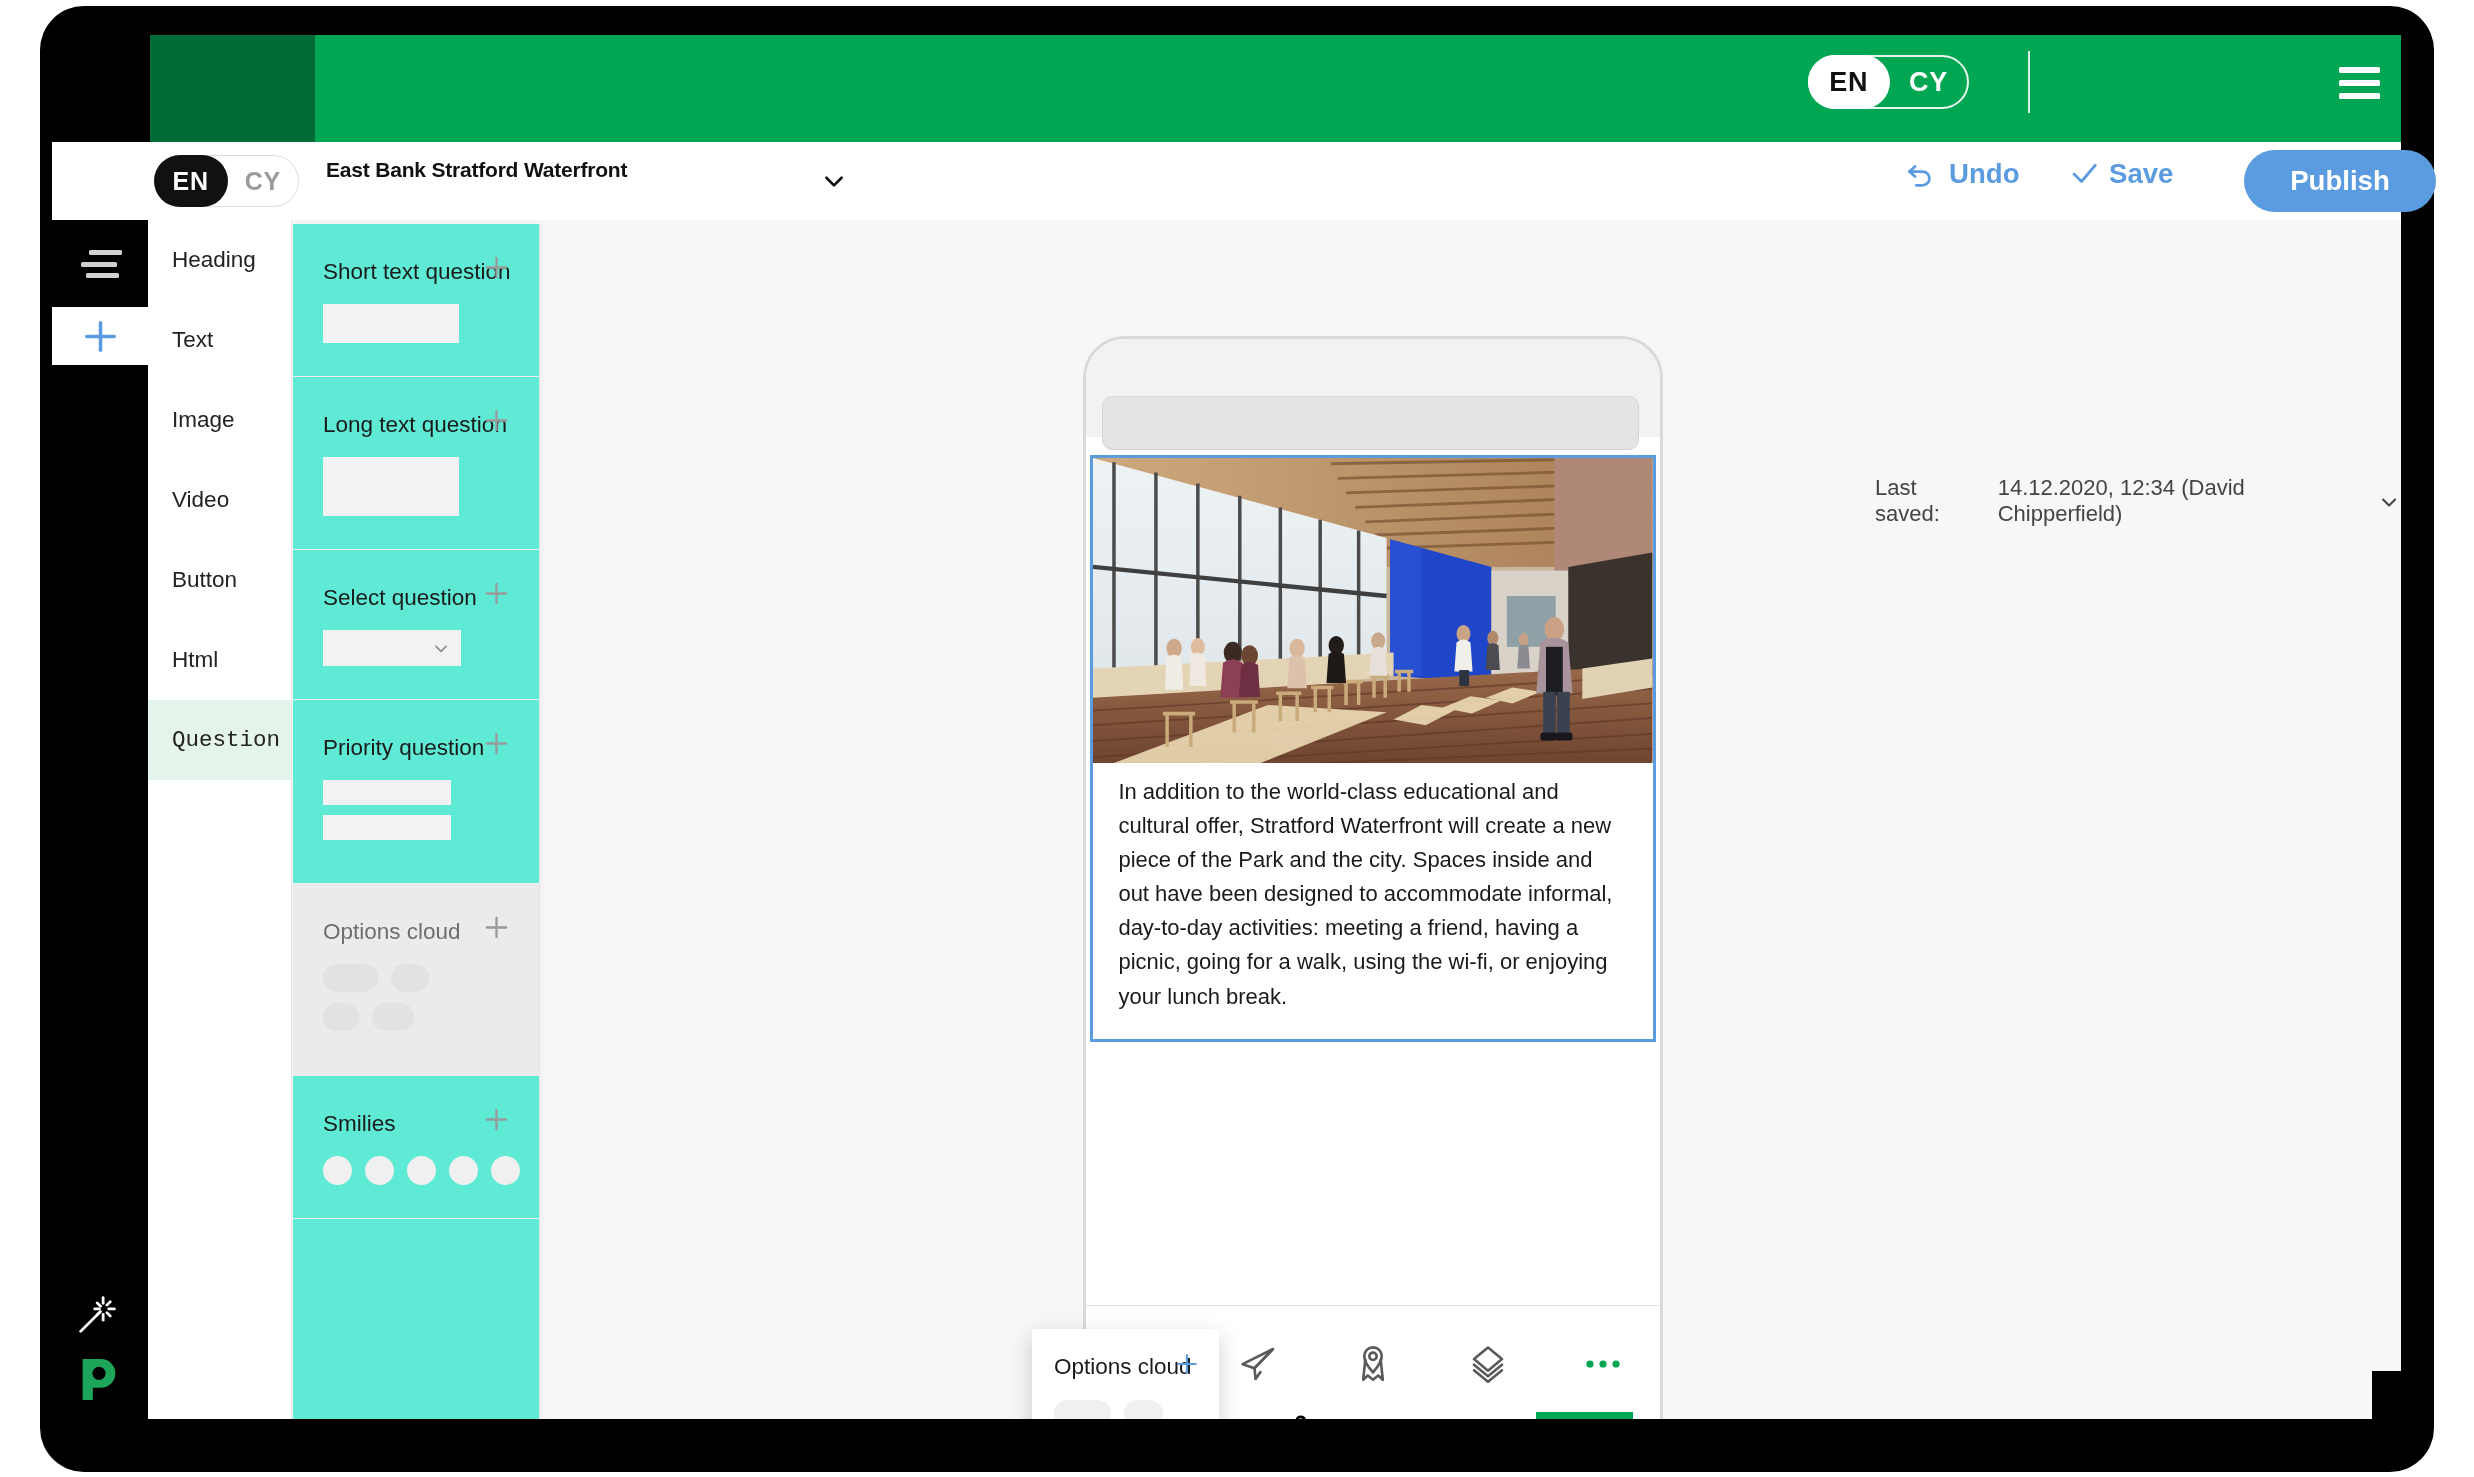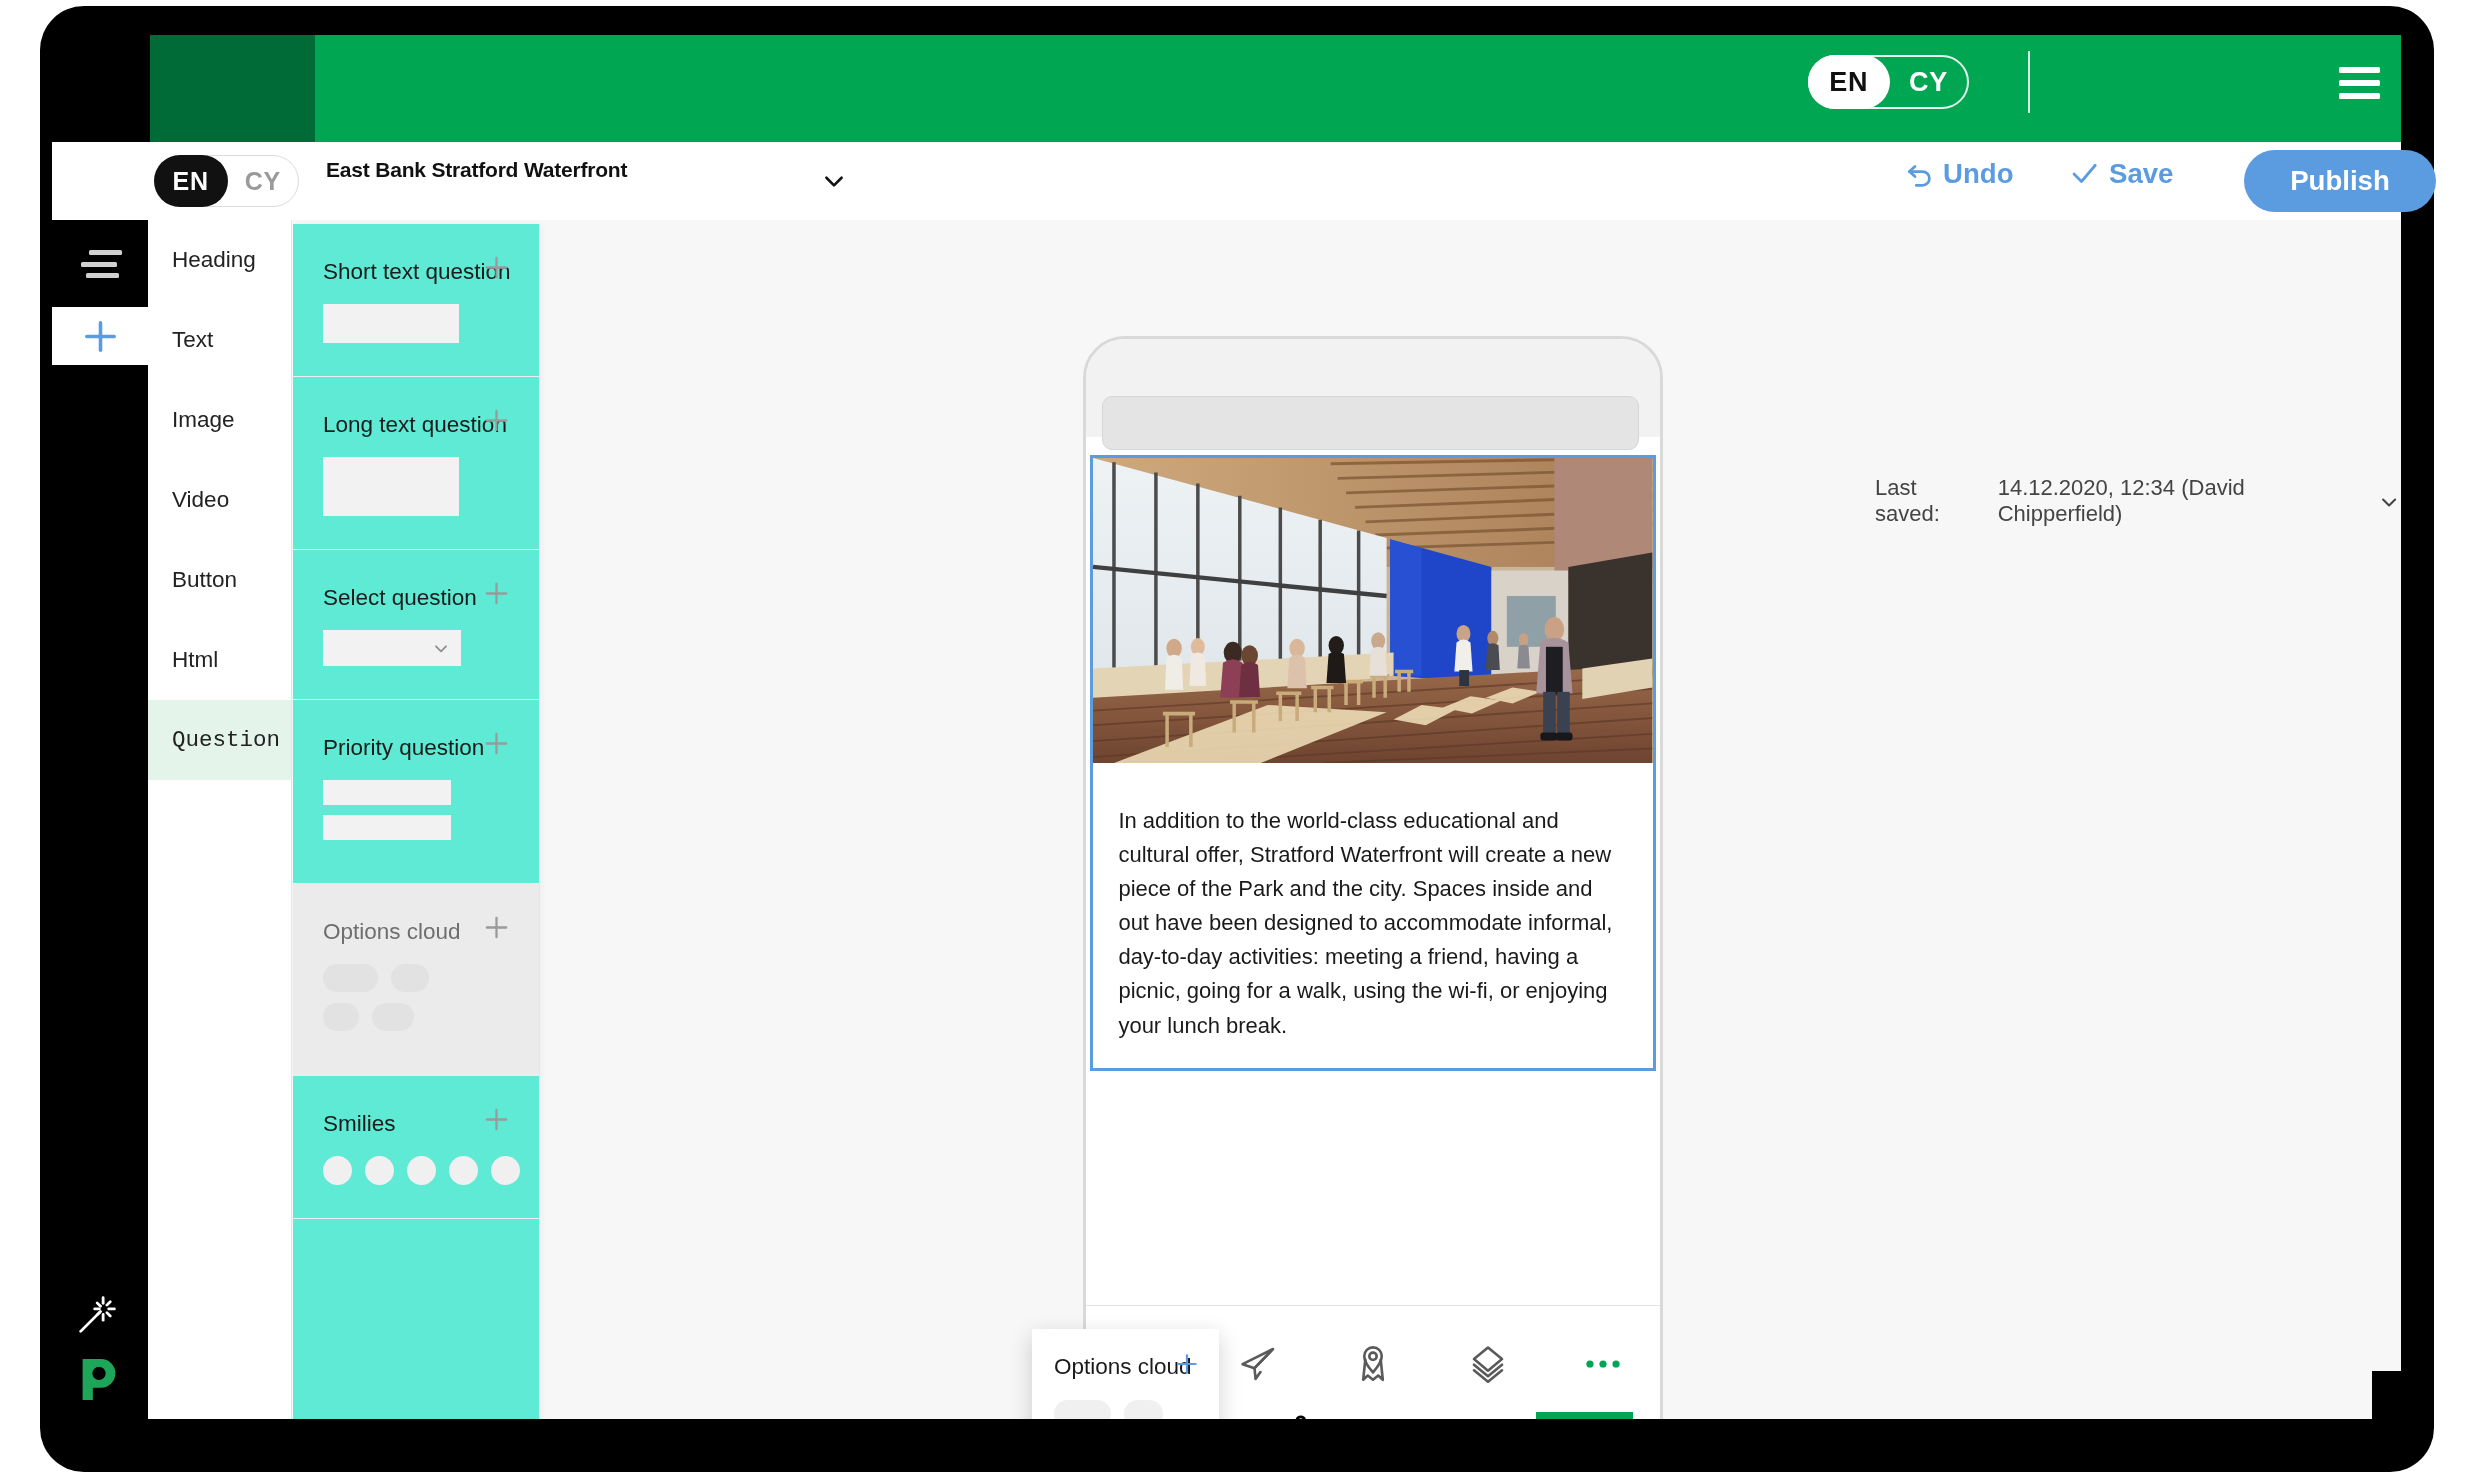--- a/index.html
+++ b/index.html
@@ -95,21 +95,21 @@
     position: absolute; left: 274px; top: 16px;
     font-size: 21px; font-weight: bold; color: #111111;
     letter-spacing: -0.2px;
   }
   #title-chevron {
     position: absolute; left: 769px; top: 26px;
     width: 26px; height: 26px;
   }
   #undo-btn {
     position: absolute; left: 1853px; top: 16px;
-    display: flex; align-items: center; gap: 8px;
+    display: flex; align-items: center; gap: 14px;
     color: #5B9BE0; font-size: 27.6px; font-weight: bold;
     cursor: pointer;
   }
   #save-btn {
     position: absolute; left: 2017px; top: 16px;
     display: flex; align-items: center; gap: 10px;
     color: #5B9BE0; font-size: 27.6px; font-weight: bold;
     cursor: pointer;
   }
   #publish-btn {
@@ -246,21 +246,21 @@
     border: 3.6px solid #5B9BE0;
     background: #ffffff;
   }
   #preview-image {
     width: 100%; height: 305px;
     display: block;
     background: #c9b59a;
     position: relative; overflow: hidden;
   }
   #preview-text {
-    padding: 41px 25px 25px 25px;
+    padding: 12px 25px 25px 25px;
     font-size: 22px; line-height: 1.55; color: #1a1a1a;
   }
   #phone-bottom-nav {
     position: absolute; left: 0; bottom: 0;
     width: 100%; height: 116px;
     background: #ffffff;
     border-top: 1.5px solid #e2e2e2;
     display: flex; align-items: center;
   }
   .nav-slot { flex: 1; display: flex; align-items: center; justify-content: center; cursor: pointer;}

